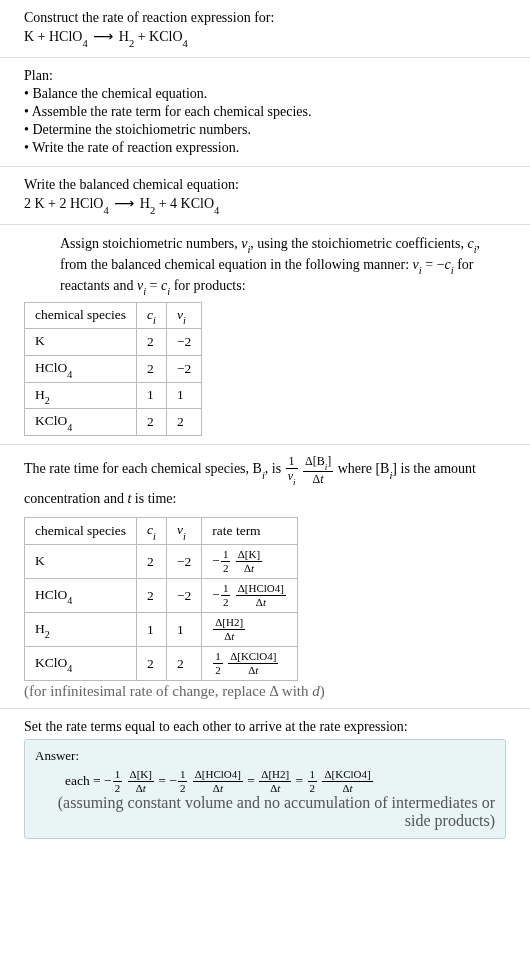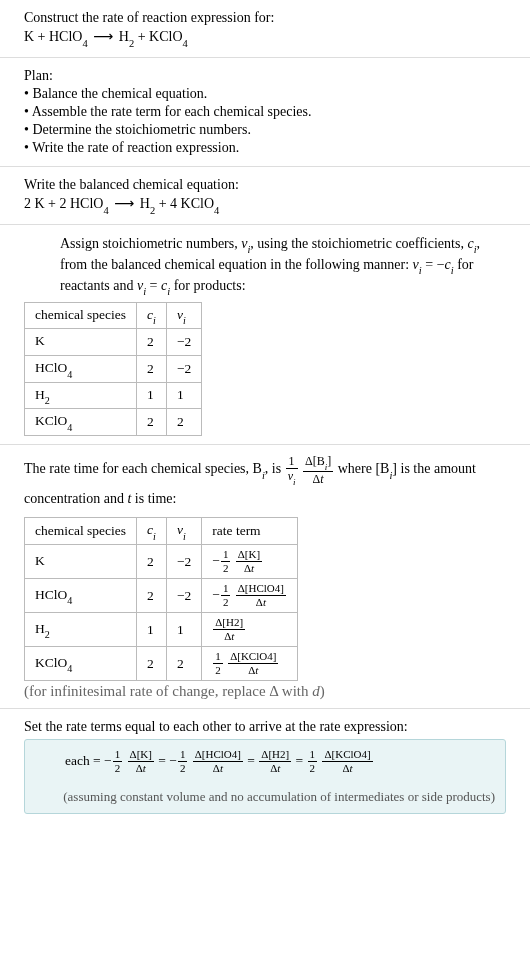--- a/index.html
+++ b/index.html
@@ -37,21 +37,21 @@
   .footnote { font-size:15px; color:#666; margin-top:2px; }
   .answer-box {
     background:#e9f4f5;
     border:1px solid #b5d6da;
     border-radius:3px;
     padding:8px 10px;
     margin-top:4px;
   }
   .answer-label { font-size:13px; margin-bottom:4px; }
   .answer-center { text-align:left; padding-left:30px; font-size:13.5px; line-height:1.9; }
-  .answer-note { text-align:right; font-size:13px; color:#555; margin-top:15px;font-family:Liberation Serif, serif; }
+  .answer-note { text-align:right; font-size:16px; color:#555; margin-top:0;font-family:Liberation Serif, serif; }
   .frac {
     display:inline-block;
     text-align:center;
     vertical-align:middle;
     font-size:12px;
     line-height:1;
     margin:0 1px;
   }
   .frac .num { display:block; border-bottom:1px solid #000; padding:0 2px 1px 2px; }
   .frac .den { display:block; padding:1px 2px 0 2px; }
@@ -175,20 +175,21 @@
   </tbody>
     </table>
   <div class="footnote">
     <span>(for infinitesimal rate of change, replace Δ with </span><span class="it">d</span><span>)</span>
   </div>
 </div>
 
 <div class="section">
   <div class="line">Set the rate terms equal to each other to arrive at the rate expression:</div>
   <div class="answer-box">
+    <div class="answer-label">Answer:</div>
     <div class="answer-center">
       <span>each = −</span><span class="frac mini"><span class="num">1</span><span class="den">2</span></span>
       <span class="frac mini"><span class="num">Δ[K]</span><span class="den"><span>Δ</span><span class="it">t</span></span></span>
       <span> = </span><span>−</span><span class="frac mini"><span class="num">1</span><span class="den">2</span></span>
       <span class="frac mini"><span class="num">Δ[HClO4]</span><span class="den"><span>Δ</span><span class="it">t</span></span></span>
       <span> = </span>
       <span class="frac mini"><span class="num">Δ[H2]</span><span class="den"><span>Δ</span><span class="it">t</span></span></span>
       <span> = </span>
       <span class="frac mini"><span class="num">1</span><span class="den">2</span></span>
       <span class="frac mini"><span class="num">Δ[KClO4]</span><span class="den"><span>Δ</span><span class="it">t</span></span></span>

